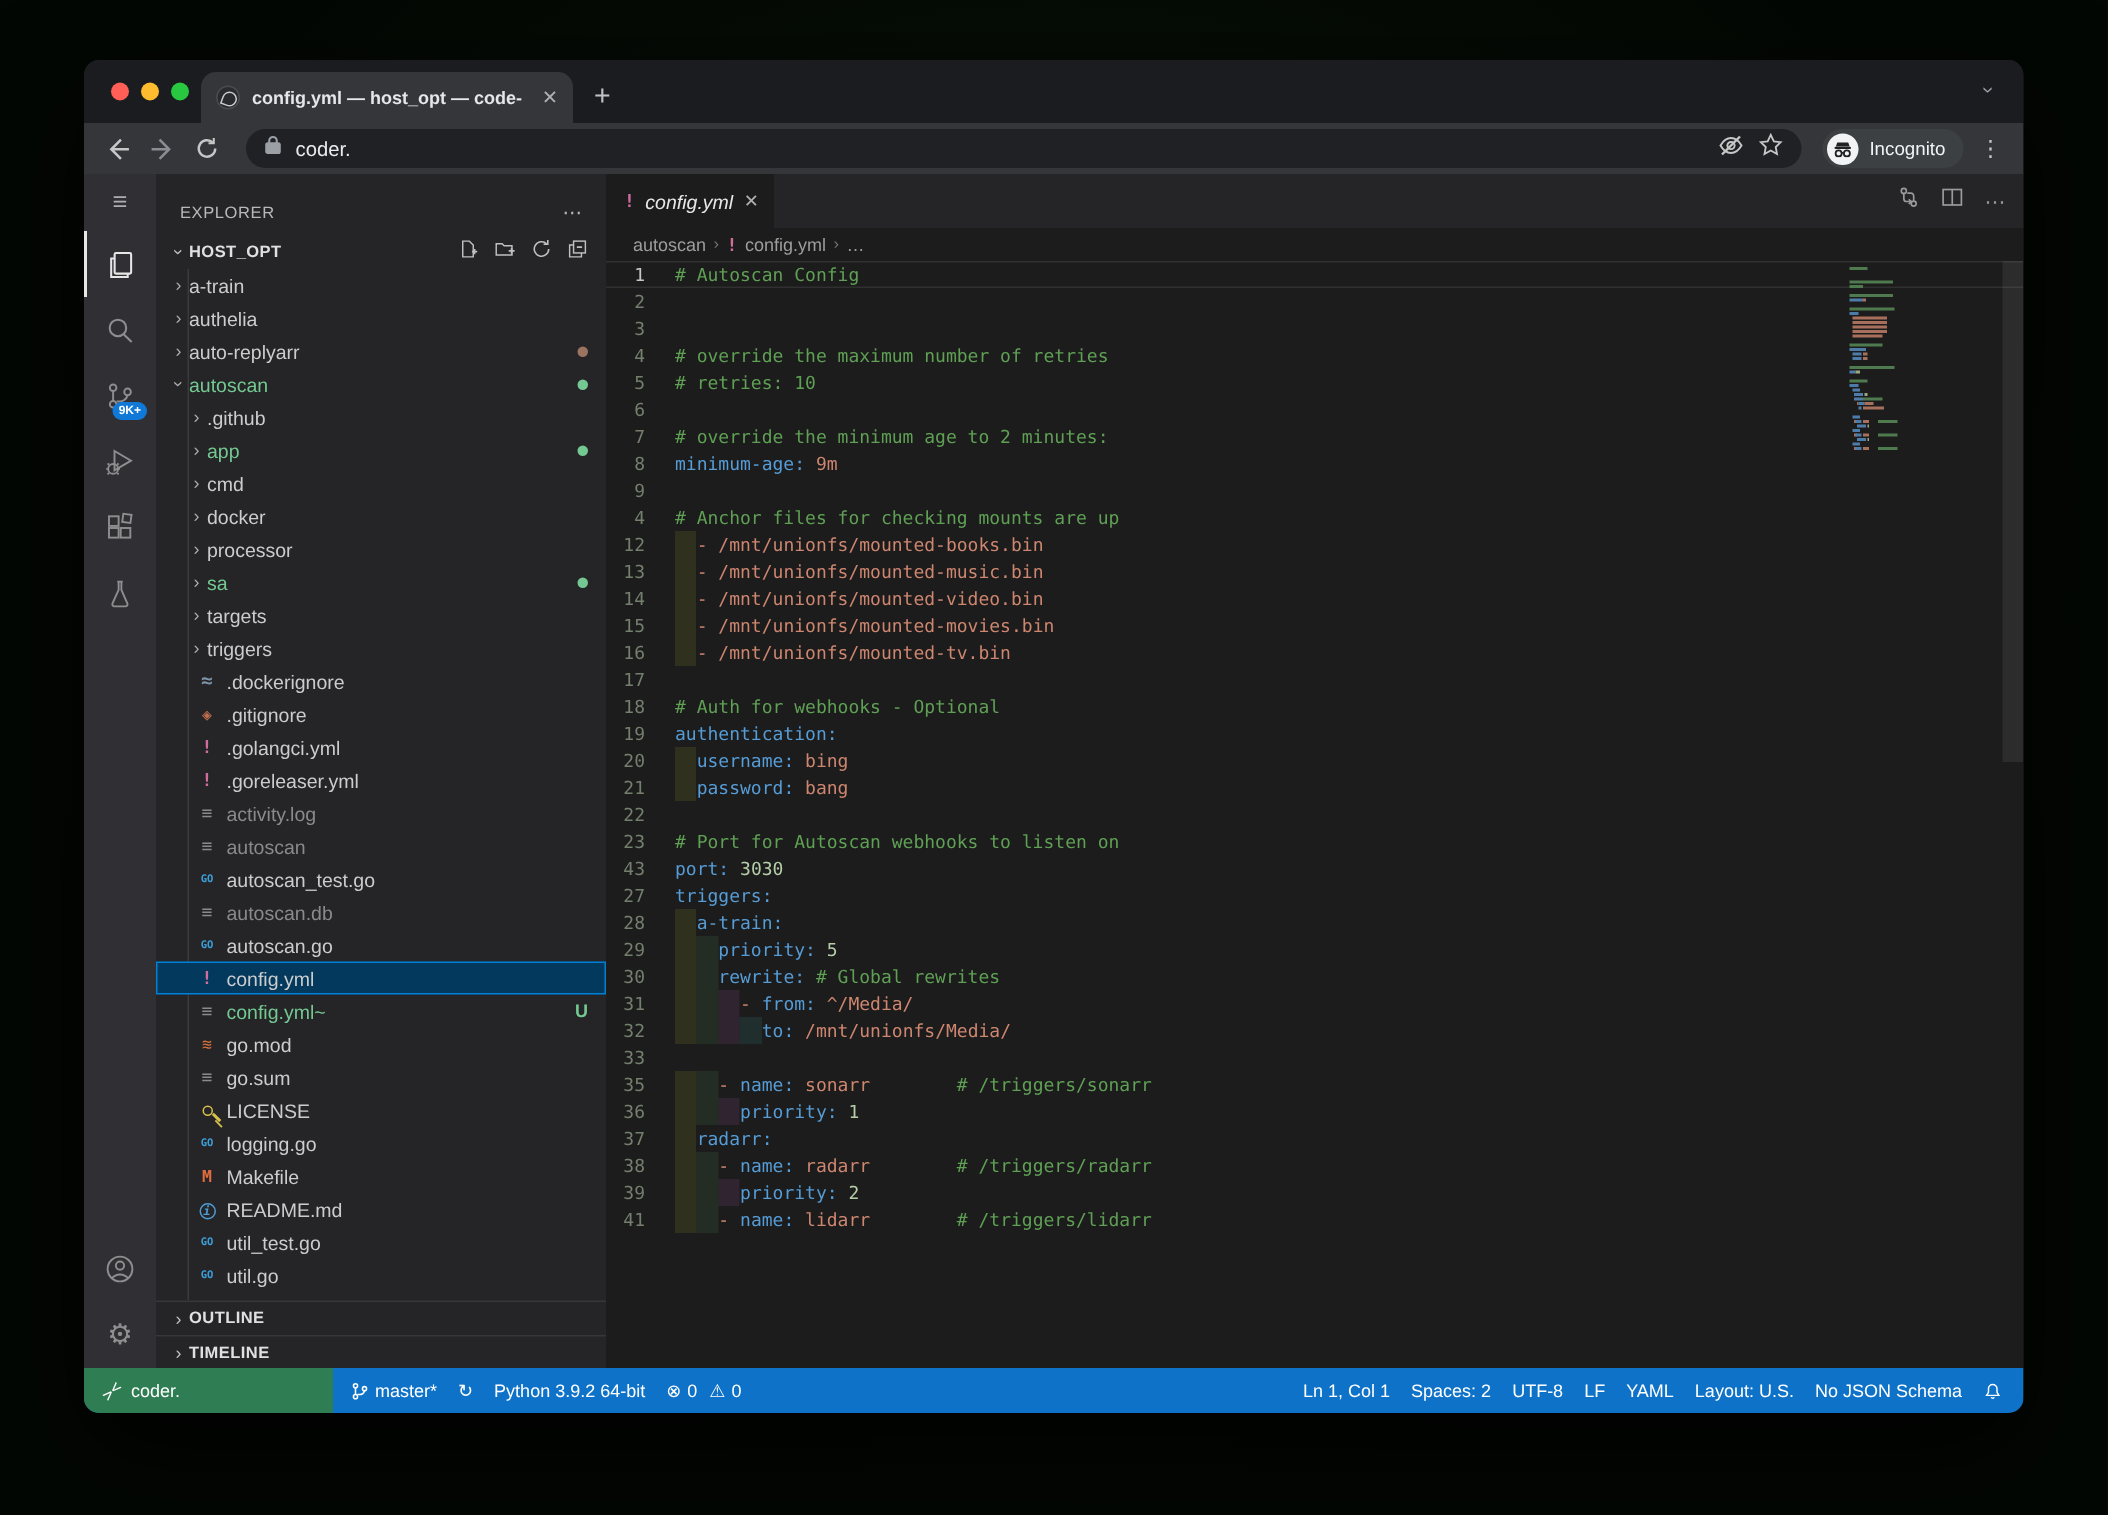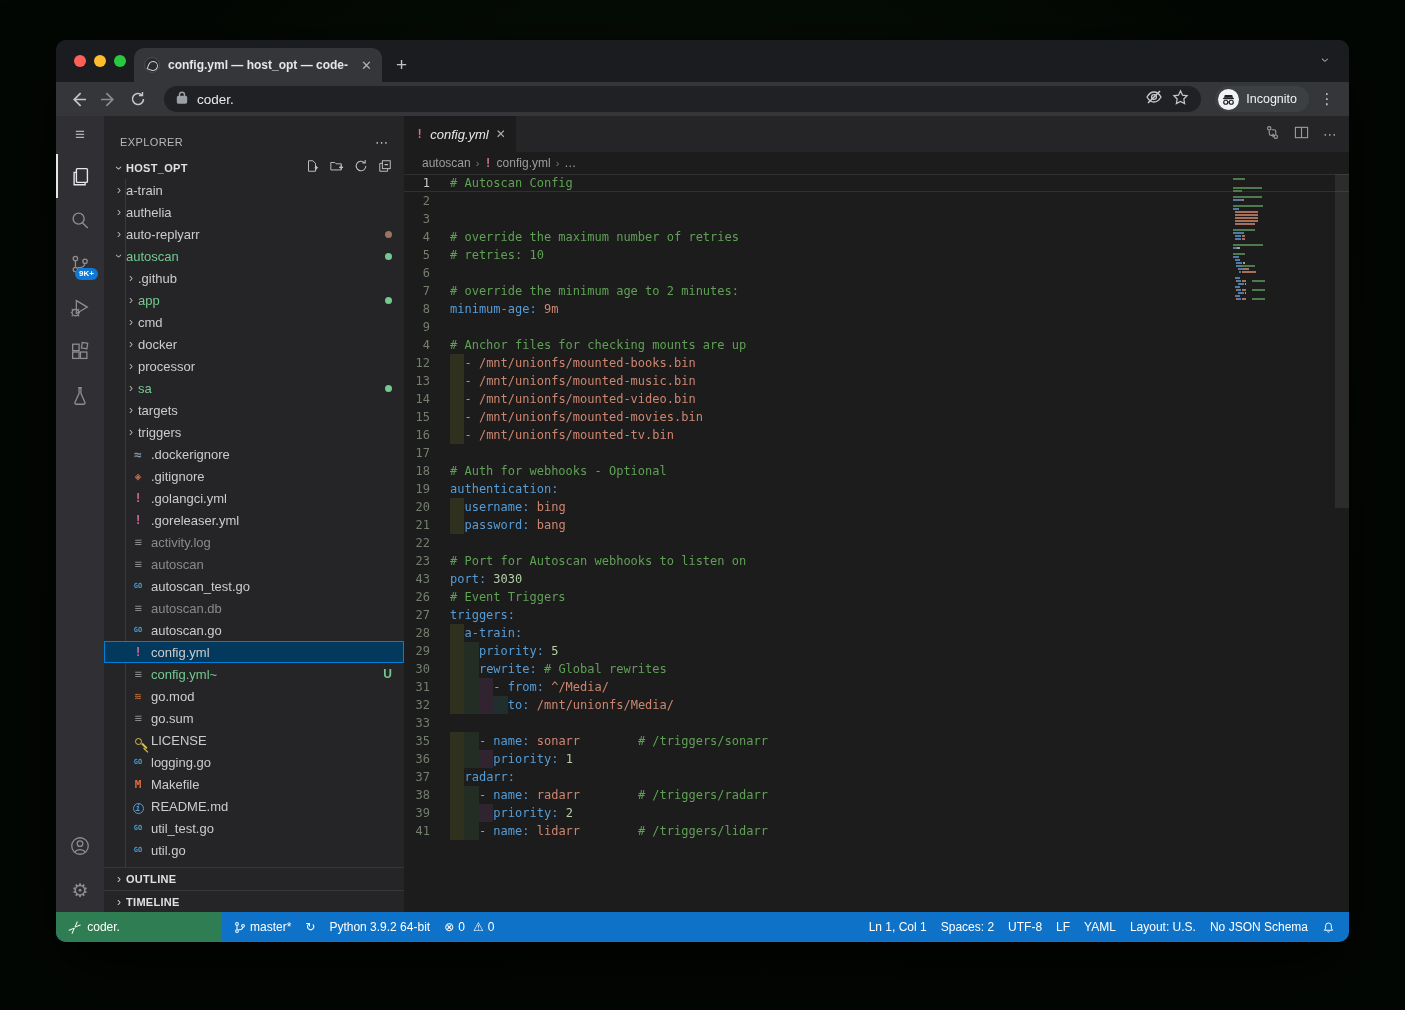--- a/index.html
+++ b/index.html
@@ -483,21 +483,20 @@
             <div class="cline"><span class="lnum">15</span><span class="iblock i0"></span><span class="t-d">- </span><span class="t-v">/mnt/unionfs/mounted-movies.bin</span></div>
             <div class="cline"><span class="lnum">16</span><span class="iblock i0"></span><span class="t-d">- </span><span class="t-v">/mnt/unionfs/mounted-tv.bin</span></div>
             <div class="cline"><span class="lnum">17</span></div>
             <div class="cline"><span class="lnum">18</span><span class="t-cm"># Auth for webhooks - Optional</span></div>
             <div class="cline"><span class="lnum">19</span><span class="t-k">authentication:</span></div>
             <div class="cline"><span class="lnum">20</span><span class="iblock i0"></span><span class="t-k">username:</span><span class="t-w"> </span><span class="t-v">bing</span></div>
             <div class="cline"><span class="lnum">21</span><span class="iblock i0"></span><span class="t-k">password:</span><span class="t-w"> </span><span class="t-v">bang</span></div>
             <div class="cline"><span class="lnum">22</span></div>
             <div class="cline"><span class="lnum">23</span><span class="t-cm"># Port for Autoscan webhooks to listen on</span></div>
             <div class="cline"><span class="lnum">43</span><span class="t-k">port:</span><span class="t-w"> </span><span class="t-n">3030</span></div>
-            <div class="cline"><span class="lnum">26</span><span class="t-cm"># Event Triggers</span></div>
             <div class="cline"><span class="lnum">27</span><span class="t-k">triggers:</span></div>
             <div class="cline"><span class="lnum">28</span><span class="iblock i0"></span><span class="t-k">a-train:</span></div>
             <div class="cline"><span class="lnum">29</span><span class="iblock i0"></span><span class="iblock i1"></span><span class="t-k">priority:</span><span class="t-w"> </span><span class="t-n">5</span></div>
             <div class="cline"><span class="lnum">30</span><span class="iblock i0"></span><span class="iblock i1"></span><span class="t-k">rewrite:</span><span class="t-w"> </span><span class="t-cm"># Global rewrites</span></div>
             <div class="cline"><span class="lnum">31</span><span class="iblock i0"></span><span class="iblock i1"></span><span class="iblock i2"></span><span class="t-d">- </span><span class="t-k">from:</span><span class="t-w"> </span><span class="t-v">^/Media/</span></div>
             <div class="cline"><span class="lnum">32</span><span class="iblock i0"></span><span class="iblock i1"></span><span class="iblock i2"></span><span class="iblock i3"></span><span class="t-k">to:</span><span class="t-w"> </span><span class="t-v">/mnt/unionfs/Media/</span></div>
             <div class="cline"><span class="lnum">33</span></div>
             <div class="cline"><span class="lnum">35</span><span class="iblock i0"></span><span class="iblock i1"></span><span class="t-d">- </span><span class="t-k">name:</span><span class="t-w"> </span><span class="t-v">sonarr</span><span class="t-w">        </span><span class="t-cm"># /triggers/sonarr</span></div>
             <div class="cline"><span class="lnum">36</span><span class="iblock i0"></span><span class="iblock i1"></span><span class="iblock i2"></span><span class="t-k">priority:</span><span class="t-w"> </span><span class="t-n">1</span></div>
             <div class="cline"><span class="lnum">37</span><span class="iblock i0"></span><span class="t-k">radarr:</span></div>

